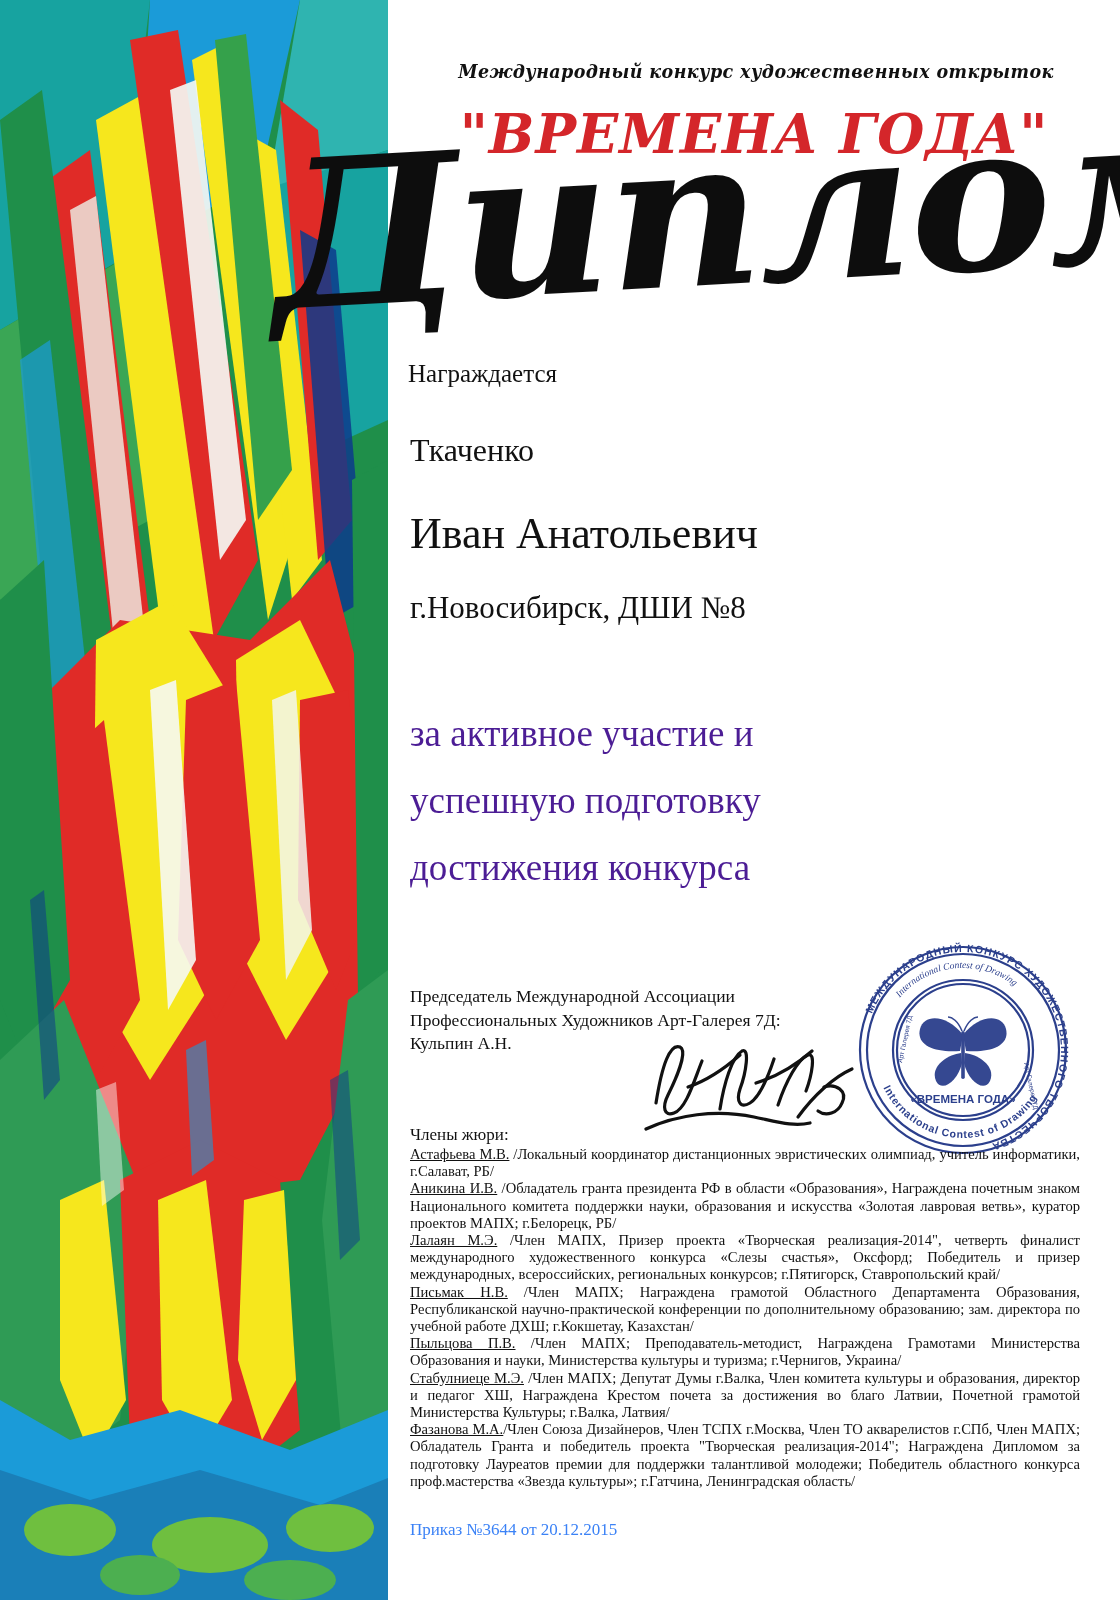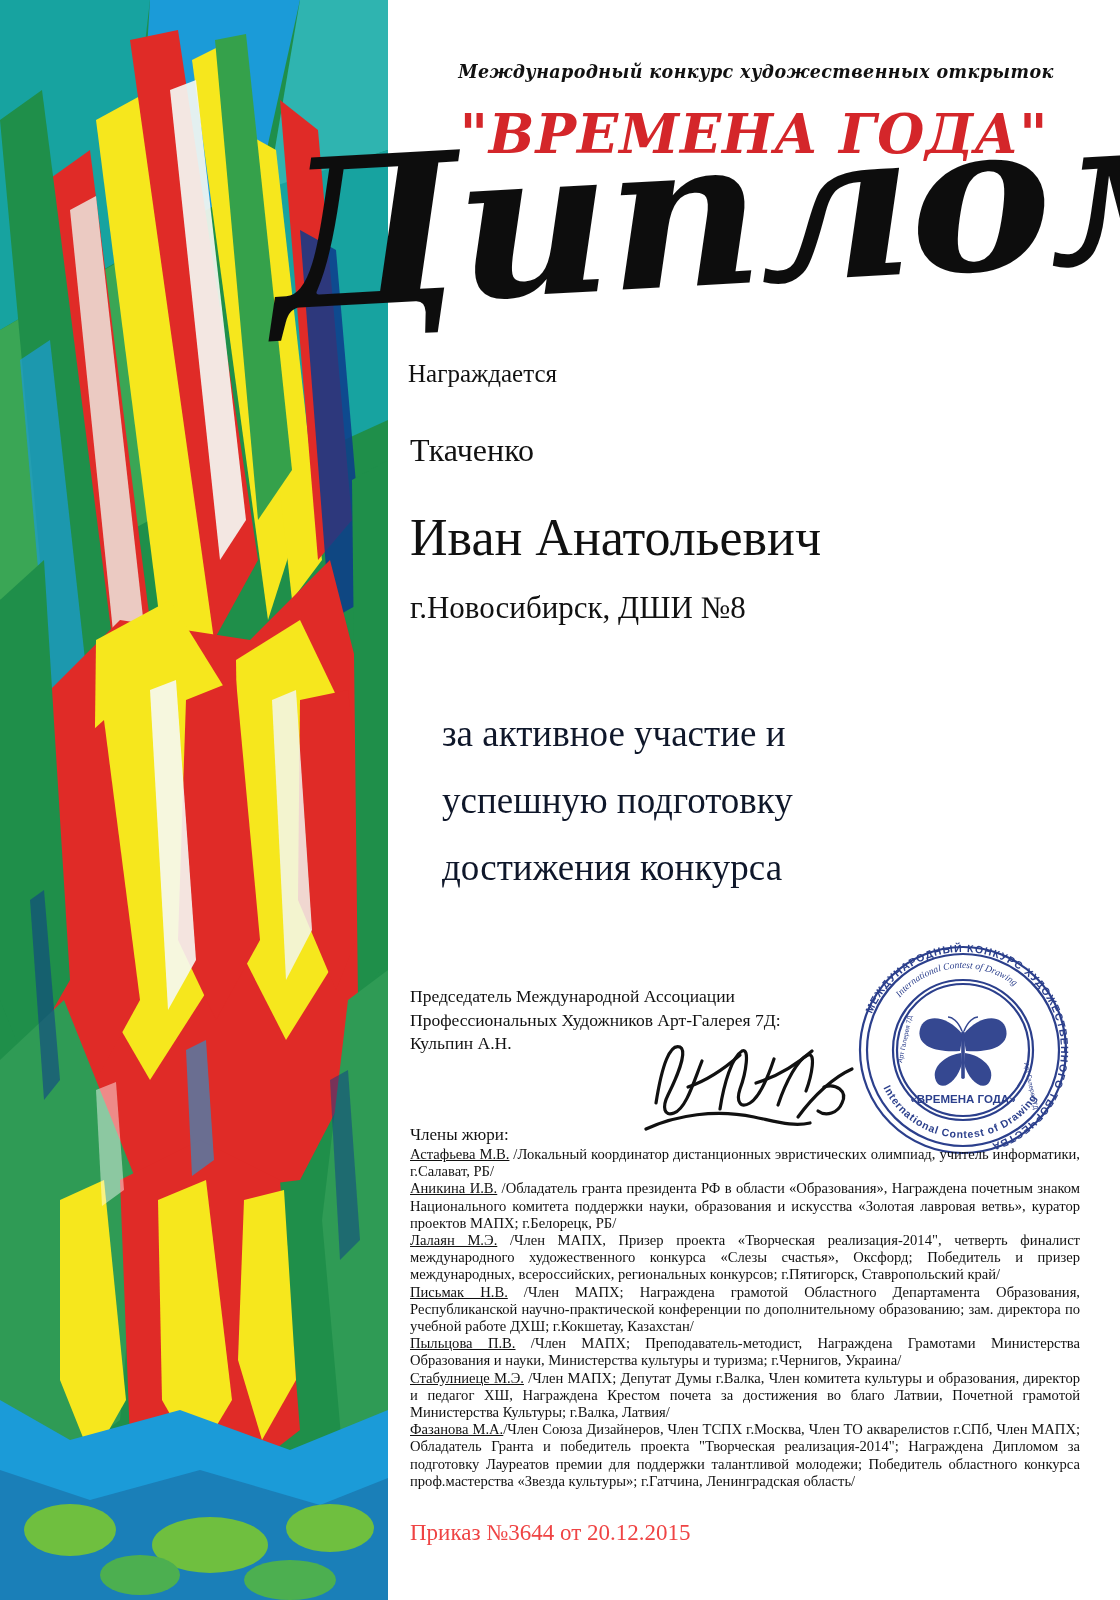--- a/index.html
+++ b/index.html
@@ -95,40 +95,39 @@
     position: absolute;
     top: 432px;
     left: 22px;
     font-size: 32px;
     color: #111;
   }
   .recipient-name {
     position: absolute;
     top: 508px;
     left: 22px;
-    font-size: 52px;
+    font-size: 44px;
     color: #111;
   }
   .recipient-place {
     position: absolute;
     top: 590px;
     left: 22px;
     font-size: 31px;
     color: #111;
   }
 
   .reason {
     position: absolute;
     top: 700px;
     left: 22px;
     width: 660px;
     font-size: 37px;
     line-height: 67px;
-    color: #0f172a;
-    margin-left: 32px;
+    color: #4c1d95;
   }
 
   .signature-block {
     position: absolute;
     top: 985px;
     left: 22px;
     width: 430px;
     font-size: 17.5px;
     line-height: 23.5px;
     color: #111;
@@ -170,22 +169,22 @@
     color: #111;
     text-align: justify;
   }
   .jury-list .entry { margin-bottom: 0px; }
   .jury-list .who { text-decoration: underline; }
 
   .order-line {
     position: absolute;
     top: 1520px;
     left: 22px;
-    font-size: 23px;
-    color: #ef4444;
+    font-size: 17px;
+    color: #3b82f6;
   }
 </style>
 </head>
 <body>
 
 <div class="page">
 
   <div class="artwork">
     <svg width="388" height="1600" viewBox="0 0 388 1600" xmlns="http://www.w3.org/2000/svg">
       <defs>

